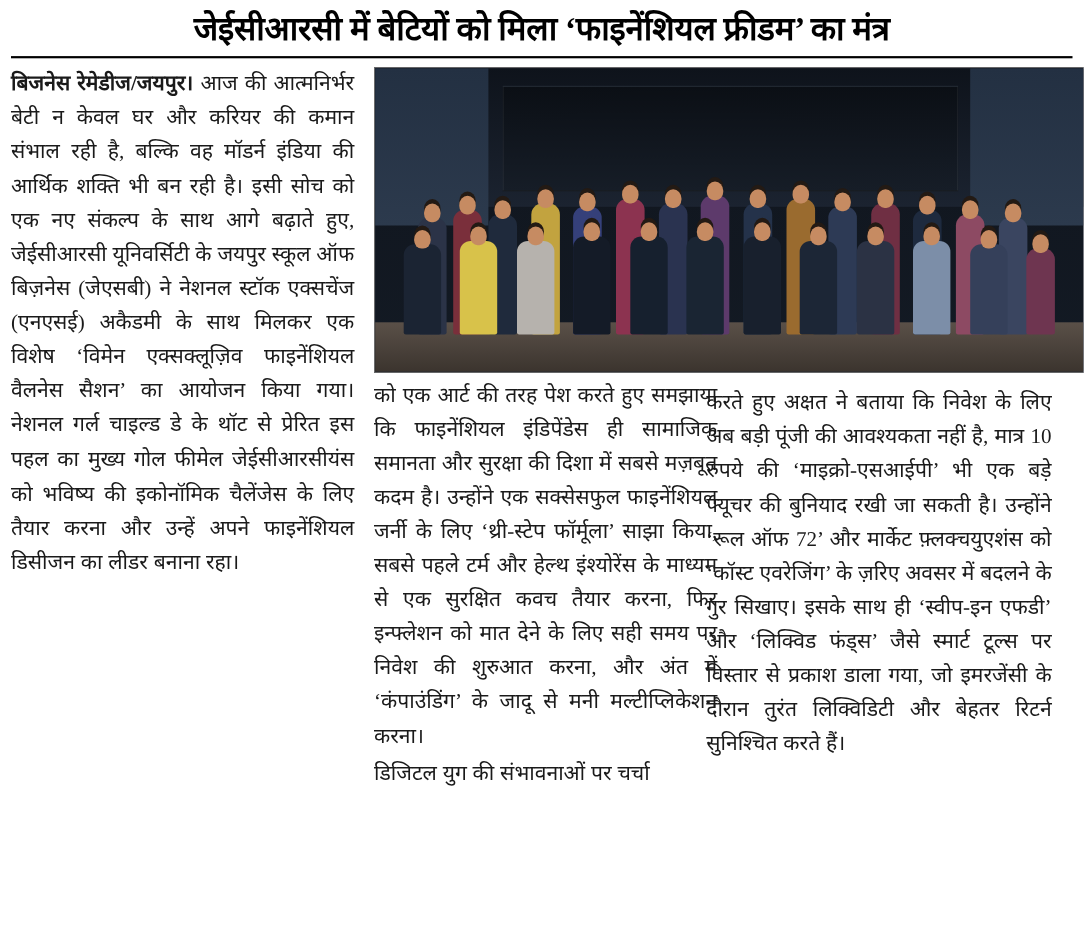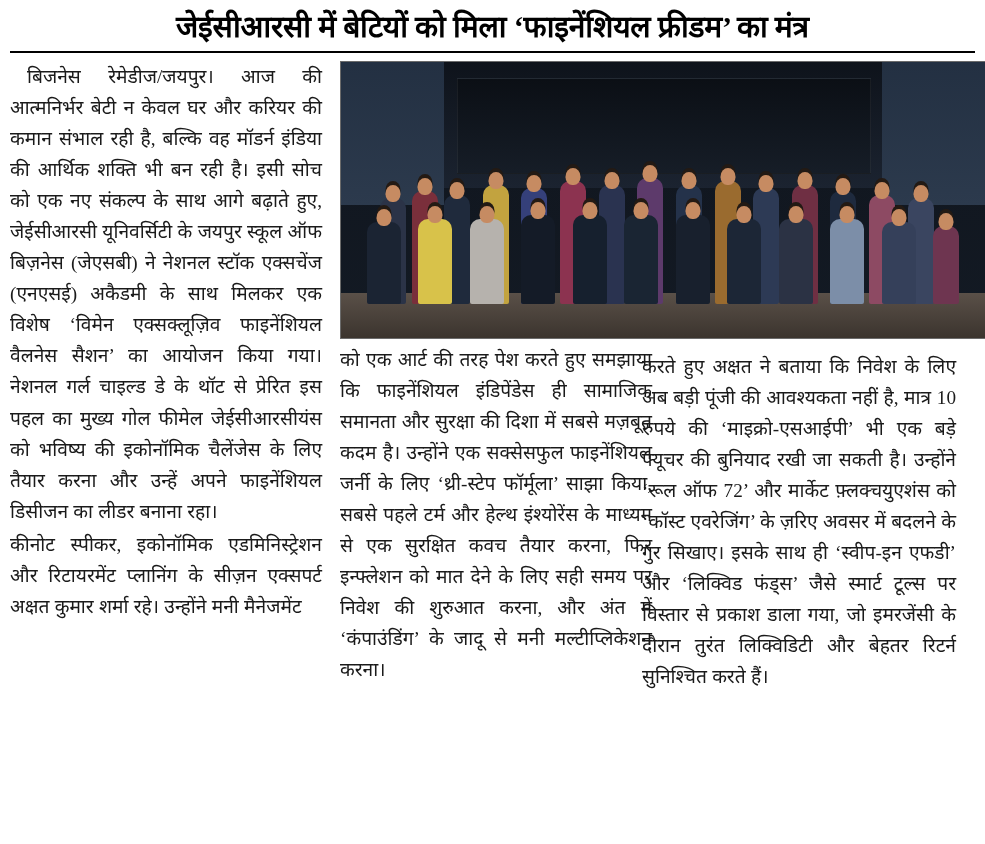--- a/index.html
+++ b/index.html
@@ -52,21 +52,21 @@
     color: #1a1a1a;
     word-spacing: 0.5px;
   }
   .col p {
     margin: 0 0 2px 0;
   }
   .col-1 { left: 0px;   width: 312px; }
   .col-2 { left: 330px; width: 312px; top: 283px; }
   .col-3 { left: 632px; width: 314px; top: 290px; }
 
-  .lead { font-weight: normal; margin-left: 17px; }
+  .lead { font-weight: bold; }
 
   .photo-wrap {
     position: absolute;
     left: 330px;
     top: 0px;
     width: 646px;
     height: 278px;
     border: 1px solid #6b6b6b;
     box-sizing: border-box;
     overflow: hidden;
@@ -233,25 +233,25 @@
             </div>
           <div class="person" style="left:92%; width:26px; height:46%; background:#6e3550;">
               <span class="head"></span>
             </div>
         </div>
       </div>
     </div>
 
     <div class="col col-1">
       <p><span class="lead">बिजनेस रेमेडीज/जयपुर।</span><span> आज की आत्मनिर्भर बेटी न केवल घर और करियर की कमान संभाल रही है, बल्कि वह मॉडर्न इंडिया की आर्थिक शक्ति भी बन रही है। इसी सोच को एक नए संकल्प के साथ आगे बढ़ाते हुए, जेईसीआरसी यूनिवर्सिटी के जयपुर स्कूल ऑफ बिज़नेस (जेएसबी) ने नेशनल स्टॉक एक्सचेंज (एनएसई) अकैडमी के साथ मिलकर एक विशेष ‘विमेन एक्सक्लूज़िव फाइनेंशियल वैलनेस सैशन’ का आयोजन किया गया। नेशनल गर्ल चाइल्ड डे के थॉट से प्रेरित इस पहल का मुख्य गोल फीमेल जेईसीआरसीयंस को भविष्य की इकोनॉमिक चैलेंजेस के लिए तैयार करना और उन्हें अपने फाइनेंशियल डिसीजन का लीडर बनाना रहा।</span></p>
-      <p>कीनोट स्पीकर, इकोनॉमिक एडमिनिस्ट्रेशन और रिटायरमेंट प्लानिंग के सीज़न एक्सपर्ट अक्षत कुमार शर्मा रहे। उन्होंने मनी मैनेजमेंट</p>
     </div>
 
     <div class="col col-2">
       <p>को एक आर्ट की तरह पेश करते हुए समझाया कि फाइनेंशियल इंडिपेंडेस ही सामाजिक समानता और सुरक्षा की दिशा में सबसे मज़बूत कदम है। उन्होंने एक सक्सेसफुल फाइनेंशियल जर्नी के लिए ‘थ्री-स्टेप फॉर्मूला’ साझा किया, सबसे पहले टर्म और हेल्थ इंश्योरेंस के माध्यम से एक सुरक्षित कवच तैयार करना, फिर इन्फ्लेशन को मात देने के लिए सही समय पर निवेश की शुरुआत करना, और अंत में ‘कंपाउंडिंग’ के जादू से मनी मल्टीप्लिकेशन करना।</p>
+      <p>डिजिटल युग की संभावनाओं पर चर्चा</p>
     </div>
 
     <div class="col col-3">
       <p>करते हुए अक्षत ने बताया कि निवेश के लिए अब बड़ी पूंजी की आवश्यकता नहीं है, मात्र 10 रुपये की ‘माइक्रो-एसआईपी’ भी एक बड़े फ्यूचर की बुनियाद रखी जा सकती है। उन्होंने ‘रूल ऑफ 72’ और मार्केट फ़्लक्चयुएशंस को ‘कॉस्ट एवरेजिंग’ के ज़रिए अवसर में बदलने के गुर सिखाए। इसके साथ ही ‘स्वीप-इन एफडी’ और ‘लिक्विड फंड्स’ जैसे स्मार्ट टूल्स पर विस्तार से प्रकाश डाला गया, जो इमरजेंसी के दौरान तुरंत लिक्विडिटी और बेहतर रिटर्न सुनिश्चित करते हैं।</p>
     </div>
 
   </div>
 </div>
 
 </body></html>

